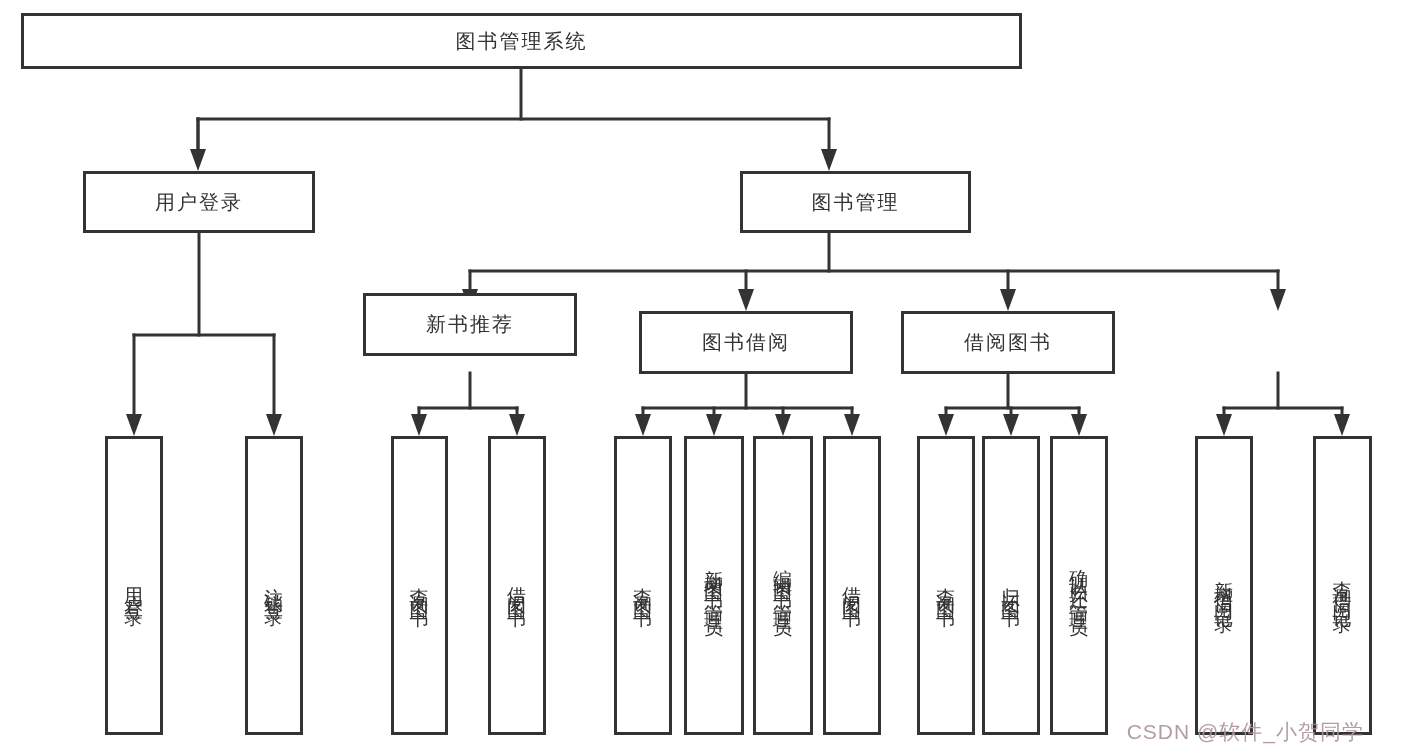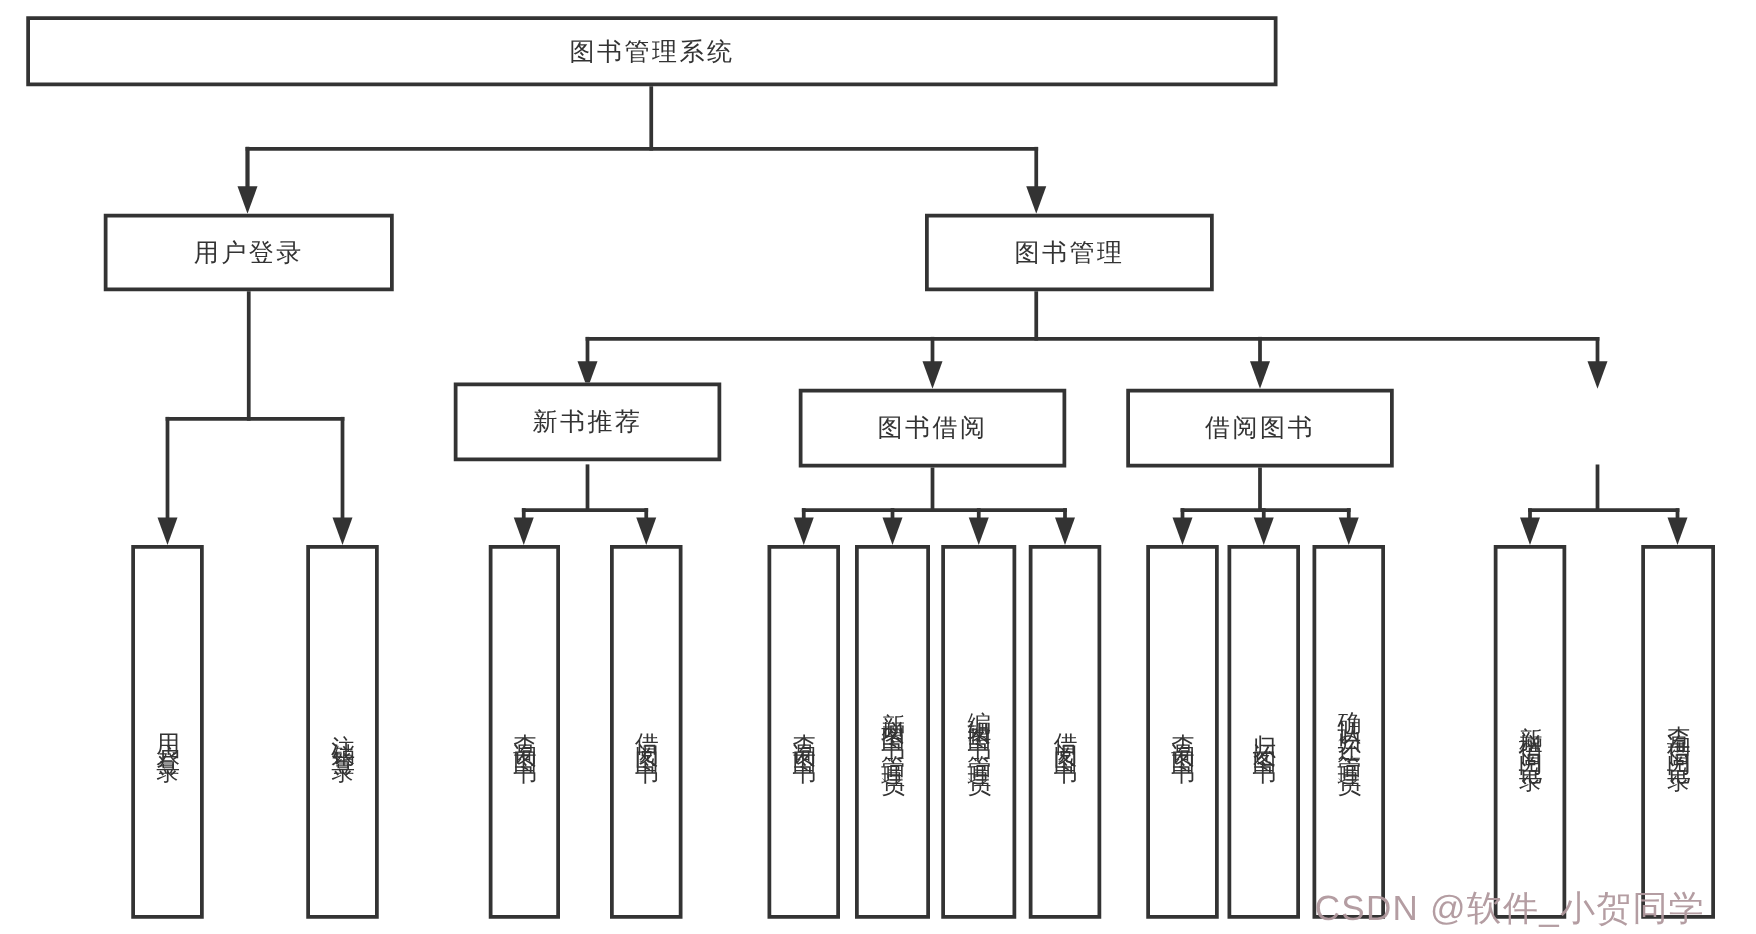--- a/index.html
+++ b/index.html
@@ -42,21 +42,21 @@
     font-size: 19px;
     line-height: 1;
     letter-spacing: 7px;
     color: #333333;
     white-space: nowrap;
   }
   .watermark {
     position: absolute;
     right: 14px;
     bottom: 1px;
-    font-size: 28px;
+    font-size: 21px;
     color: rgba(176, 152, 157, 0.95);
     letter-spacing: 1px;
     z-index: 5;
     white-space: nowrap;
   }
 </style>
 </head>
 <body>
 
 <div class="canvas">
@@ -134,21 +134,21 @@
     <span>图书管理系统</span>
   </div>
 
   <div class="node hnode" style="left:83px; top:171px; width:232px; height:62px;">
     <span>用户登录</span>
   </div>
   <div class="node hnode" style="left:712px; top:171px; width:231px; height:62px;margin-left:28px;">
     <span>图书管理</span>
   </div>
 
-  <div class="node hnode" style="left:363px; top:306px; width:214px; height:63px;">
+  <div class="node hnode" style="left:363px; top:293px; width:214px; height:63px;">
     <span>新书推荐</span>
   </div>
   <div class="node hnode" style="left:639px; top:311px; width:214px; height:63px;">
     <span>图书借阅</span>
   </div>
   <div class="node hnode" style="left:901px; top:311px; width:214px; height:63px;">
     <span>借阅图书</span>
   </div>
 
   <div class="node leaf" style="left:105px; width:58px;">

